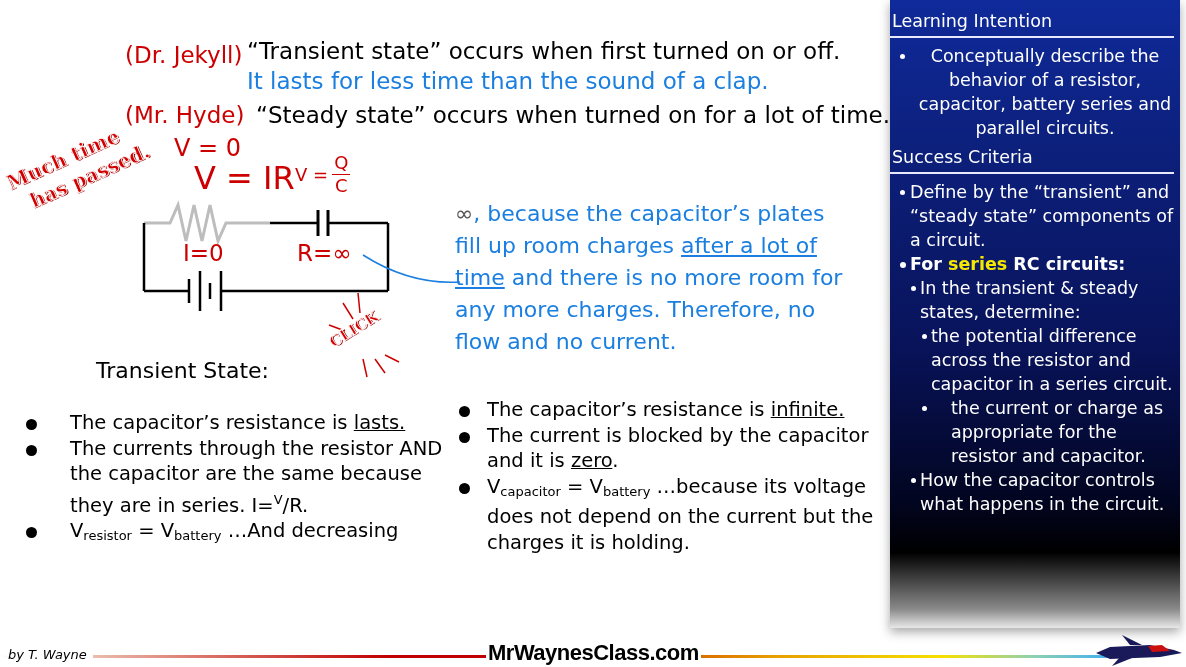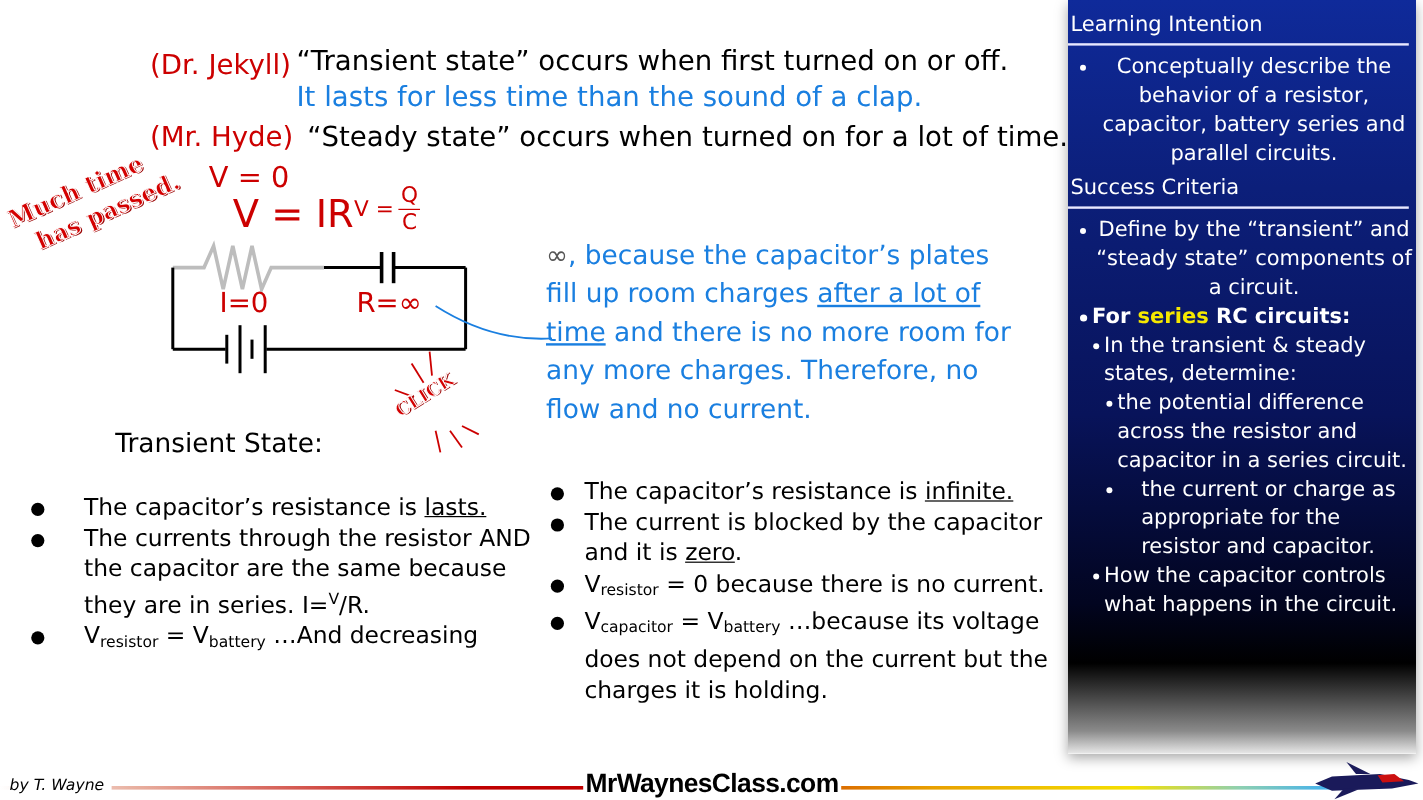--- a/index.html
+++ b/index.html
@@ -106,33 +106,32 @@
 
 <ul class="abs blist" style="left:22px;top:410px;width:430px;">
   <li><span class="dot"></span><span>The capacitor’s resistance is </span><span class="u">lasts.</span></li>
   <li><span class="dot"></span><span>The currents through the resistor AND the capacitor are the same because they are in series. I=</span><sup>V</sup><span>/R.</span></li>
   <li><span class="dot"></span><span>V</span><sub>resistor</sub><span> = V</span><sub>battery</sub><span> …And decreasing</span></li>
 </ul>
 
 <ul class="abs blist" style="left:455px;top:397px;width:420px;">
   <li style="padding-left:32px;"><span class="dot"></span><span>The capacitor’s resistance is </span><span class="u">infinite.</span></li>
   <li style="padding-left:32px;"><span class="dot"></span><span>The current is blocked by the capacitor and it is </span><span class="u">zero</span><span>.</span></li>
-  <li style="padding-left:32px;"><span class="dot"></span><span>V</span><sub>resistor</sub><span> = 0 because there is no current.</span></li>
   <li style="padding-left:32px;"><span class="dot"></span><span>V</span><sub>capacitor</sub><span> = V</span><sub>battery</sub><span> …because its voltage does not depend on the current but the charges it is holding.</span></li>
 </ul>
 
 <div id="panel" class="abs">
   <div class="ph" style="margin-top:10px;">Learning Intention</div>
   <div class="prule"></div>
   <div class="pi" style="padding-left:20px;margin-left:0;text-align:center;">
     <span class="pd" style="left:10px;"></span><span>Conceptually describe the behavior of a resistor, capacitor, battery series and parallel circuits.</span>
   </div>
   <div class="ph" style="margin-top:6px;">Success Criteria</div>
   <div class="prule"></div>
-  <div class="pi" style="padding-left:20px;text-align:center;">
+  <div class="pi" style="padding-left:20px;">
     <span class="pd" style="left:10px;"></span><span>Define by the “transient” and “steady state” components of a circuit.</span>
   </div>
   <div class="pi" style="padding-left:20px;font-weight:bold;">
     <span class="pd" style="left:10px;width:6px;height:6px;"></span><span>For </span><span class="yellow">series</span><span> RC circuits:</span>
   </div>
   <div class="pi" style="padding-left:30px;">
     <span class="pd" style="left:21px;"></span><span>In the transient &amp; steady states, determine:</span>
   </div>
   <div class="pi" style="padding-left:41px;">
     <span class="pd" style="left:32px;"></span><span>the potential difference across the resistor and capacitor in a series circuit.</span>

